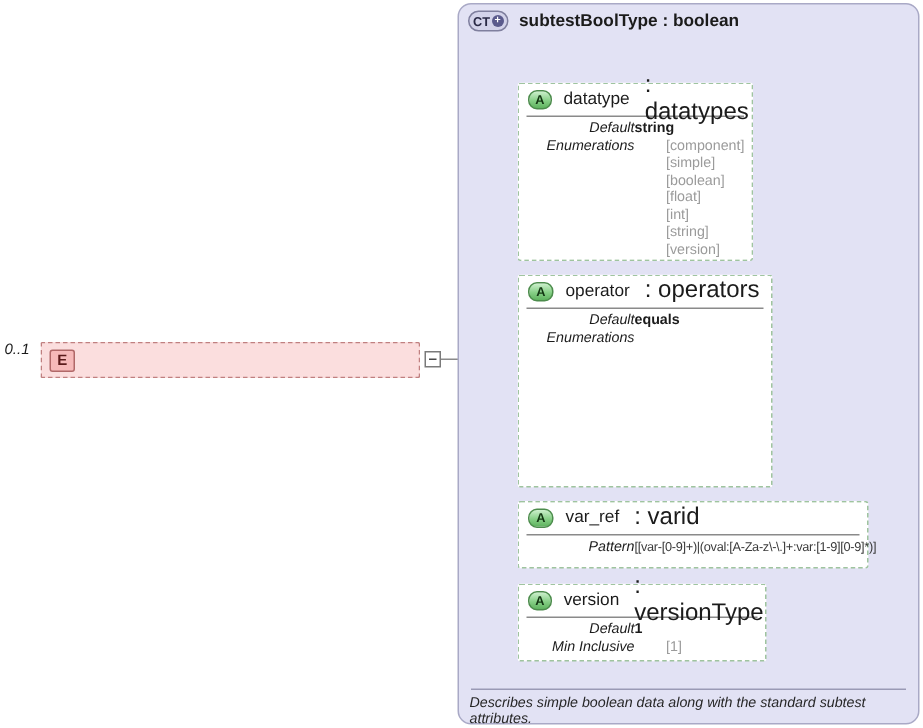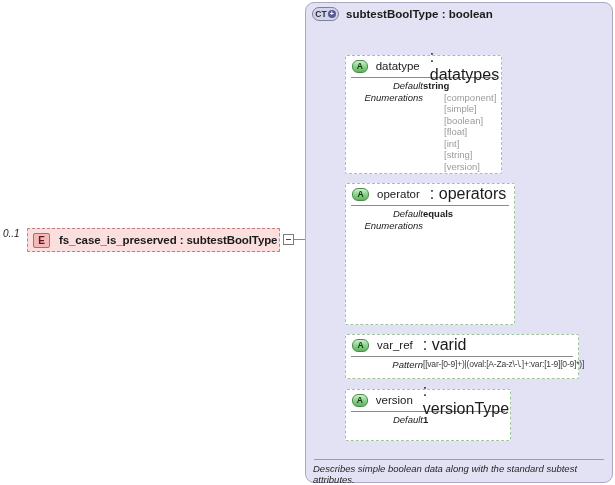--- a/index.html
+++ b/index.html
@@ -256,21 +256,20 @@
 </style>
 </head>
 <body>
 
 <div class="canvas">
 
   <div id="occurs">0..1</div>
 
   <div id="element-node">
     <div class="ebadge">E</div>
-    <div class="elabel">fs_case_is_preserved : subtestBoolType</div>
   </div>
 
   <div id="expander"></div>
   <div id="connector"></div>
 
   <div id="ct-box">
 
     <div id="ct-header">
       <div class="ct-badge">
         <span>CT</span>
@@ -344,20 +343,24 @@
         <div class="a-badge">A</div>
         <div class="attr-name">version</div>
         <div class="attr-type">: versionType</div>
       </div>
       <div class="attr-sep"></div>
       <div class="facets">
         <div class="facet-row">
           <div class="facet-key">Default</div>
           <div class="facet-val">1</div>
         </div>
+        <div class="facet-row">
+          <div class="facet-key">Min Inclusive</div>
+          <div class="enum-val">[1]</div>
+        </div>
       </div>
     </div>
 
   </div>
 
   <div id="annotation-sep"></div>
   <div id="annotation">Describes simple boolean data along with the standard subtest attributes.</div>
 
 </div>
 

